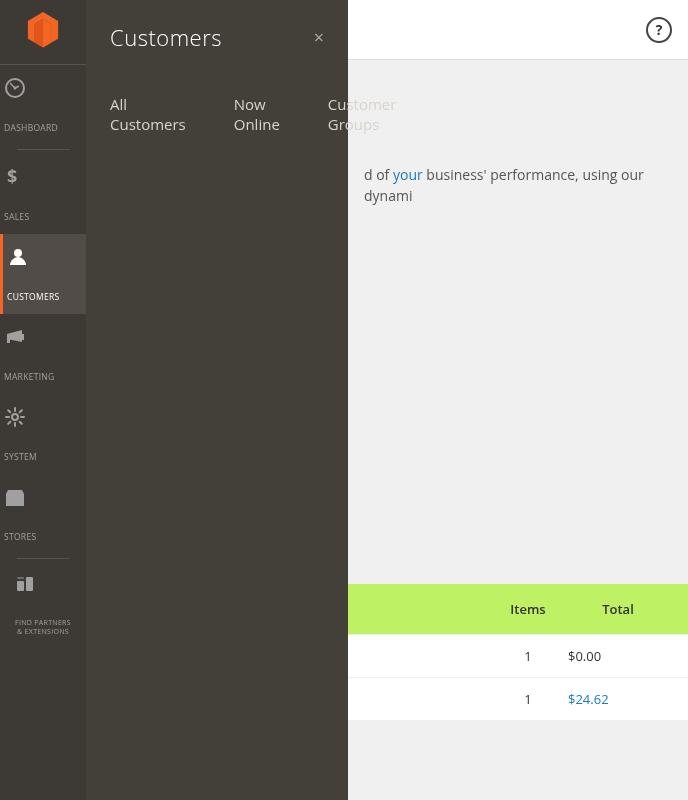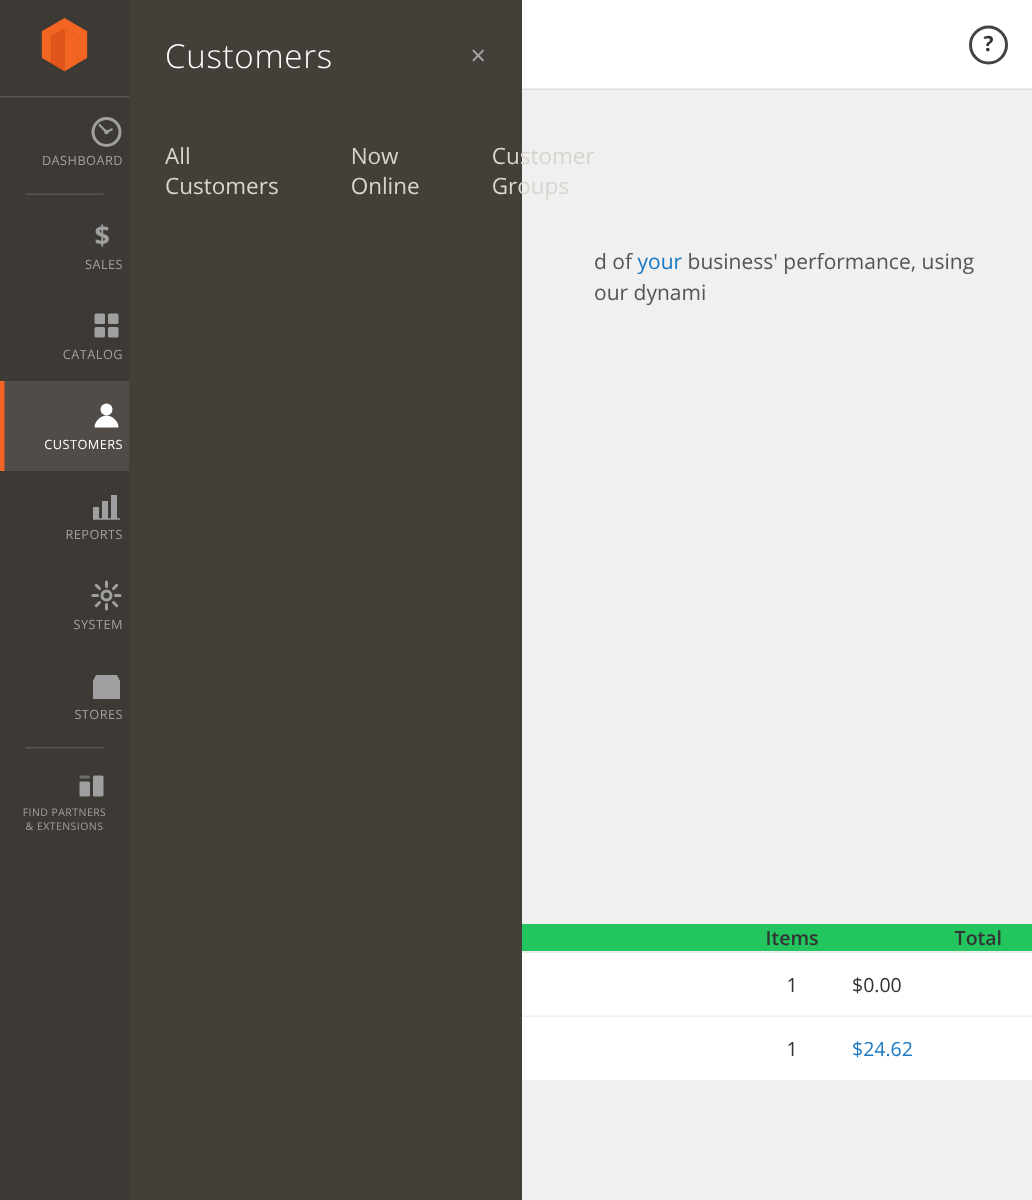--- a/index.html
+++ b/index.html
@@ -35,29 +35,29 @@
 
     .magento-logo {
       width: 40px;
       height: 40px;
     }
 
     .sidebar-item {
       width: 86px;
       display: flex;
       flex-direction: column;
-      align-items: flex-end;
+      align-items: flex-start;
       justify-content: center;
       padding: 12px 4px;
       cursor: pointer;
       color: #a0a0a0;
       font-size: 9px;
       text-transform: uppercase;
       letter-spacing: 0.5px;
-      gap: 0;
+      gap: 20px;
       text-align: center;
     }
 
     .sidebar-item.active {
       background: #514c47;
       color: #fff;
       border-left: 3px solid #f26522;
     }
 
     .sidebar-divider {
@@ -152,21 +152,20 @@
       align-items: center;
       justify-content: center;
       font-size: 14px;
       font-weight: bold;
       color: #333;
       cursor: pointer;
     }
 
     .main-body {
       padding: 24px 16px;
-      margin-left: 32px;
     }
 
     .business-text {
       color: #555;
       font-size: 14px;
       margin-top: 80px;
       line-height: 1.5;
     }
 
     
@@ -174,36 +173,36 @@
       position: absolute;
       bottom: 80px;
       right: 0;
       left: 0;
       background: #fff;
     }
 
     .table-header-row {
       display: flex;
       justify-content: flex-end;
-      padding: 0 20px;
+      padding: 16px 20px;
       border-bottom: 1px solid #eee;
-      background: #22c55e;
+      background: #bef264;
     }
 
     .table-col-items {
       width: 80px;
       text-align: center;
       font-size: 13px;
       font-weight: 600;
       color: #333;
     }
 
     .table-col-total {
       width: 100px;
-      text-align: right;
+      text-align: center;
       font-size: 13px;
       font-weight: 600;
       color: #333;
     }
 
     .table-data-row {
       display: flex;
       justify-content: flex-end;
       padding: 12px 20px;
       border-bottom: 1px solid #eee;
@@ -260,55 +259,43 @@
 
   <div class="sidebar-item">
     <span class="sidebar-icon">
       <svg width="22" height="22" viewBox="0 0 22 22" fill="currentColor">
         <text x="3" y="17" font-size="18" font-weight="bold">$</text>
       </svg>
     </span>
     <span class="sidebar-label">SALES</span>
   </div>
 
-  <div class="sidebar-item">
-    <span class="sidebar-icon">
-      <svg width="22" height="22" viewBox="0 0 22 22" fill="currentColor">
-        <rect x="3" y="3" width="7" height="7" rx="1"></rect>
-        <rect x="12" y="3" width="7" height="7" rx="1"></rect>
-        <rect x="3" y="12" width="7" height="7" rx="1"></rect>
-        <rect x="12" y="12" width="7" height="7" rx="1"></rect>
-      </svg>
-    </span>
-    <span class="sidebar-label">CATALOG</span>
-  </div>
 
   <div class="sidebar-item active">
     <span class="sidebar-icon">
       <svg width="22" height="22" viewBox="0 0 22 22" fill="currentColor">
         <circle cx="11" cy="7" r="4"></circle>
         <path d="M3 19 C3 14 8 11 11 11 C14 11 19 14 19 19" stroke="currentColor" stroke-width="0" fill="currentColor"></path>
       </svg>
     </span>
     <span class="sidebar-label">CUSTOMERS</span>
   </div>
 
-
-
-  <div class="sidebar-item">
-    <span class="sidebar-icon">
-      <svg width="22" height="22" viewBox="0 0 22 22" fill="currentColor">
-        <rect x="2" y="12" width="4" height="8"></rect>
-        <rect x="8" y="8" width="4" height="12"></rect>
-        <rect x="14" y="4" width="4" height="16"></rect>
-        <line x1="2" y1="20" x2="20" y2="20" stroke="currentColor" stroke-width="1"></line>
-      </svg>
-    </span>
-    <span class="sidebar-label">REPORTS</span>
-  </div>
+  <div class="sidebar-item">
+    <span class="sidebar-icon">
+      <svg width="22" height="22" viewBox="0 0 22 22" fill="currentColor">
+        <path d="M3 8 L18 4 L18 16 L3 13 Z"></path>
+        <rect x="18" y="8" width="2" height="6"></rect>
+        <path d="M3 13 L3 17 L6 17 L6 13"></path>
+      </svg>
+    </span>
+    <span class="sidebar-label">MARKETING</span>
+  </div>
+
+
 
   <div class="sidebar-item">
     <span class="sidebar-icon">
       <svg width="22" height="22" viewBox="0 0 22 22" fill="currentColor">
         <circle cx="11" cy="11" r="3" fill="none" stroke="currentColor" stroke-width="2"></circle>
         <path d="M11 2 L11 5 M11 17 L11 20 M2 11 L5 11 M17 11 L20 11 M4.2 4.2 L6.3 6.3 M15.7 15.7 L17.8 17.8 M17.8 4.2 L15.7 6.3 M6.3 15.7 L4.2 17.8" stroke="currentColor" stroke-width="2" stroke-linecap="round"></path>
       </svg>
     </span>
     <span class="sidebar-label">SYSTEM</span>
   </div>

